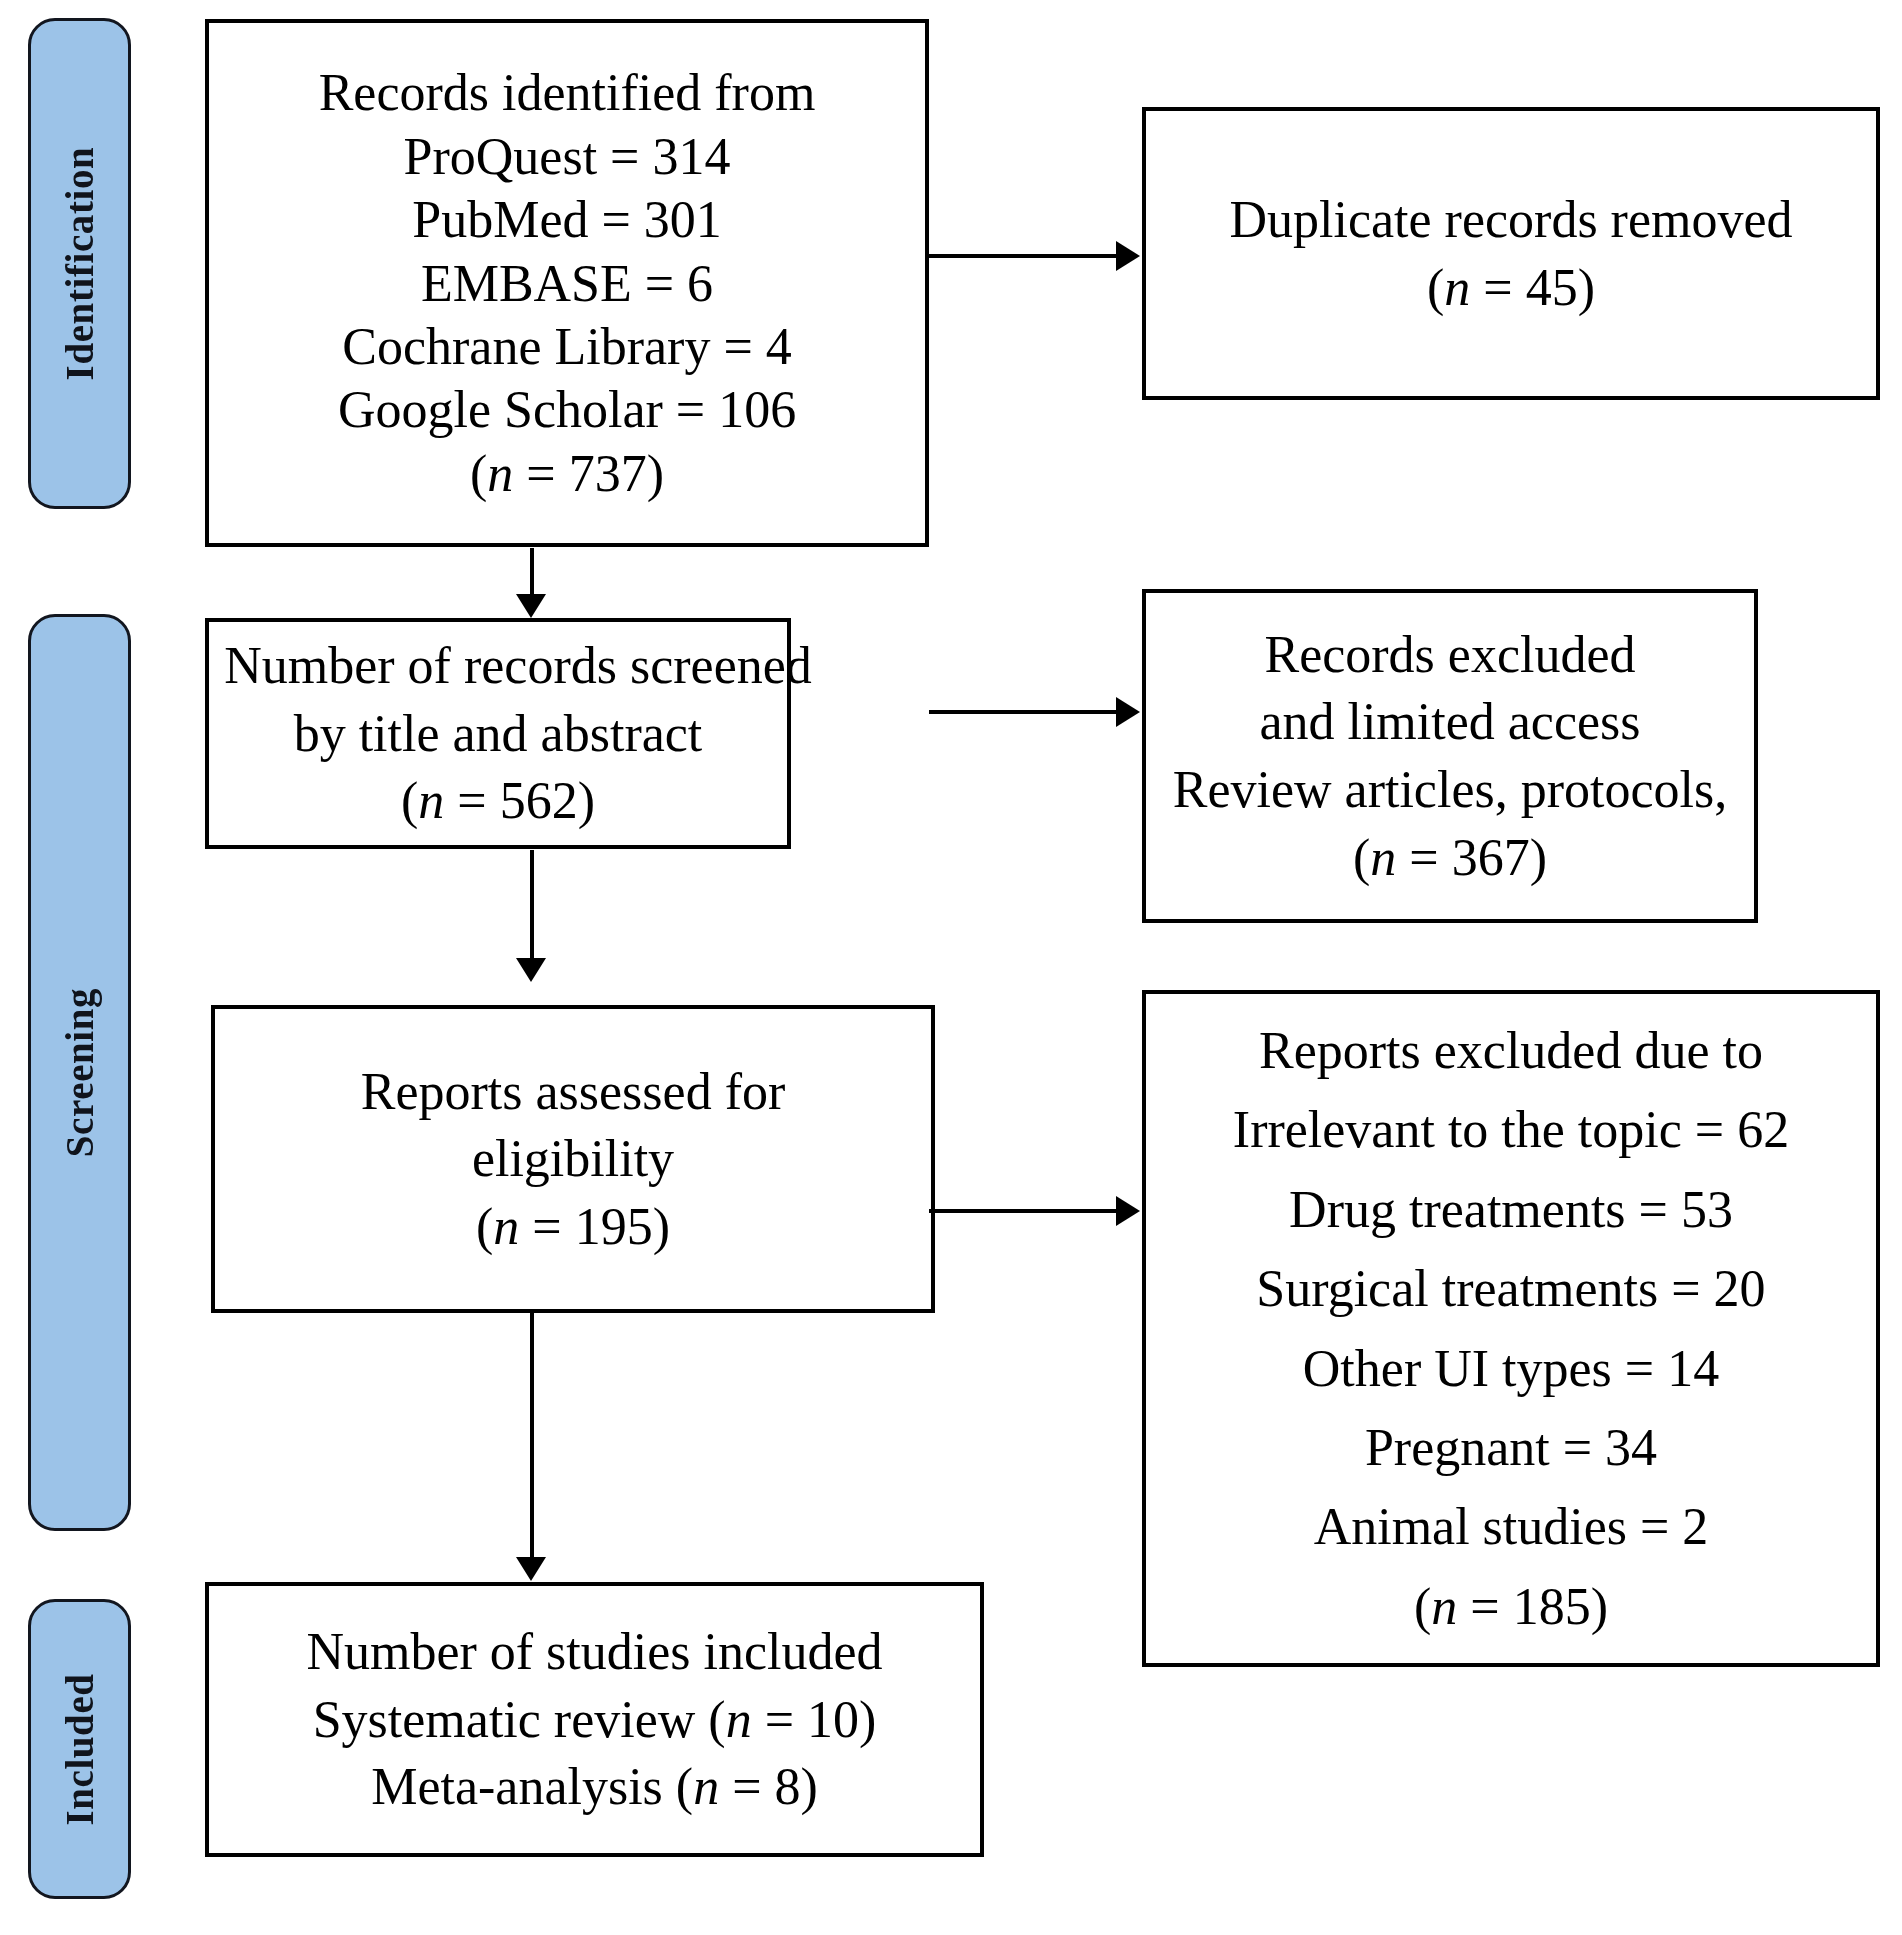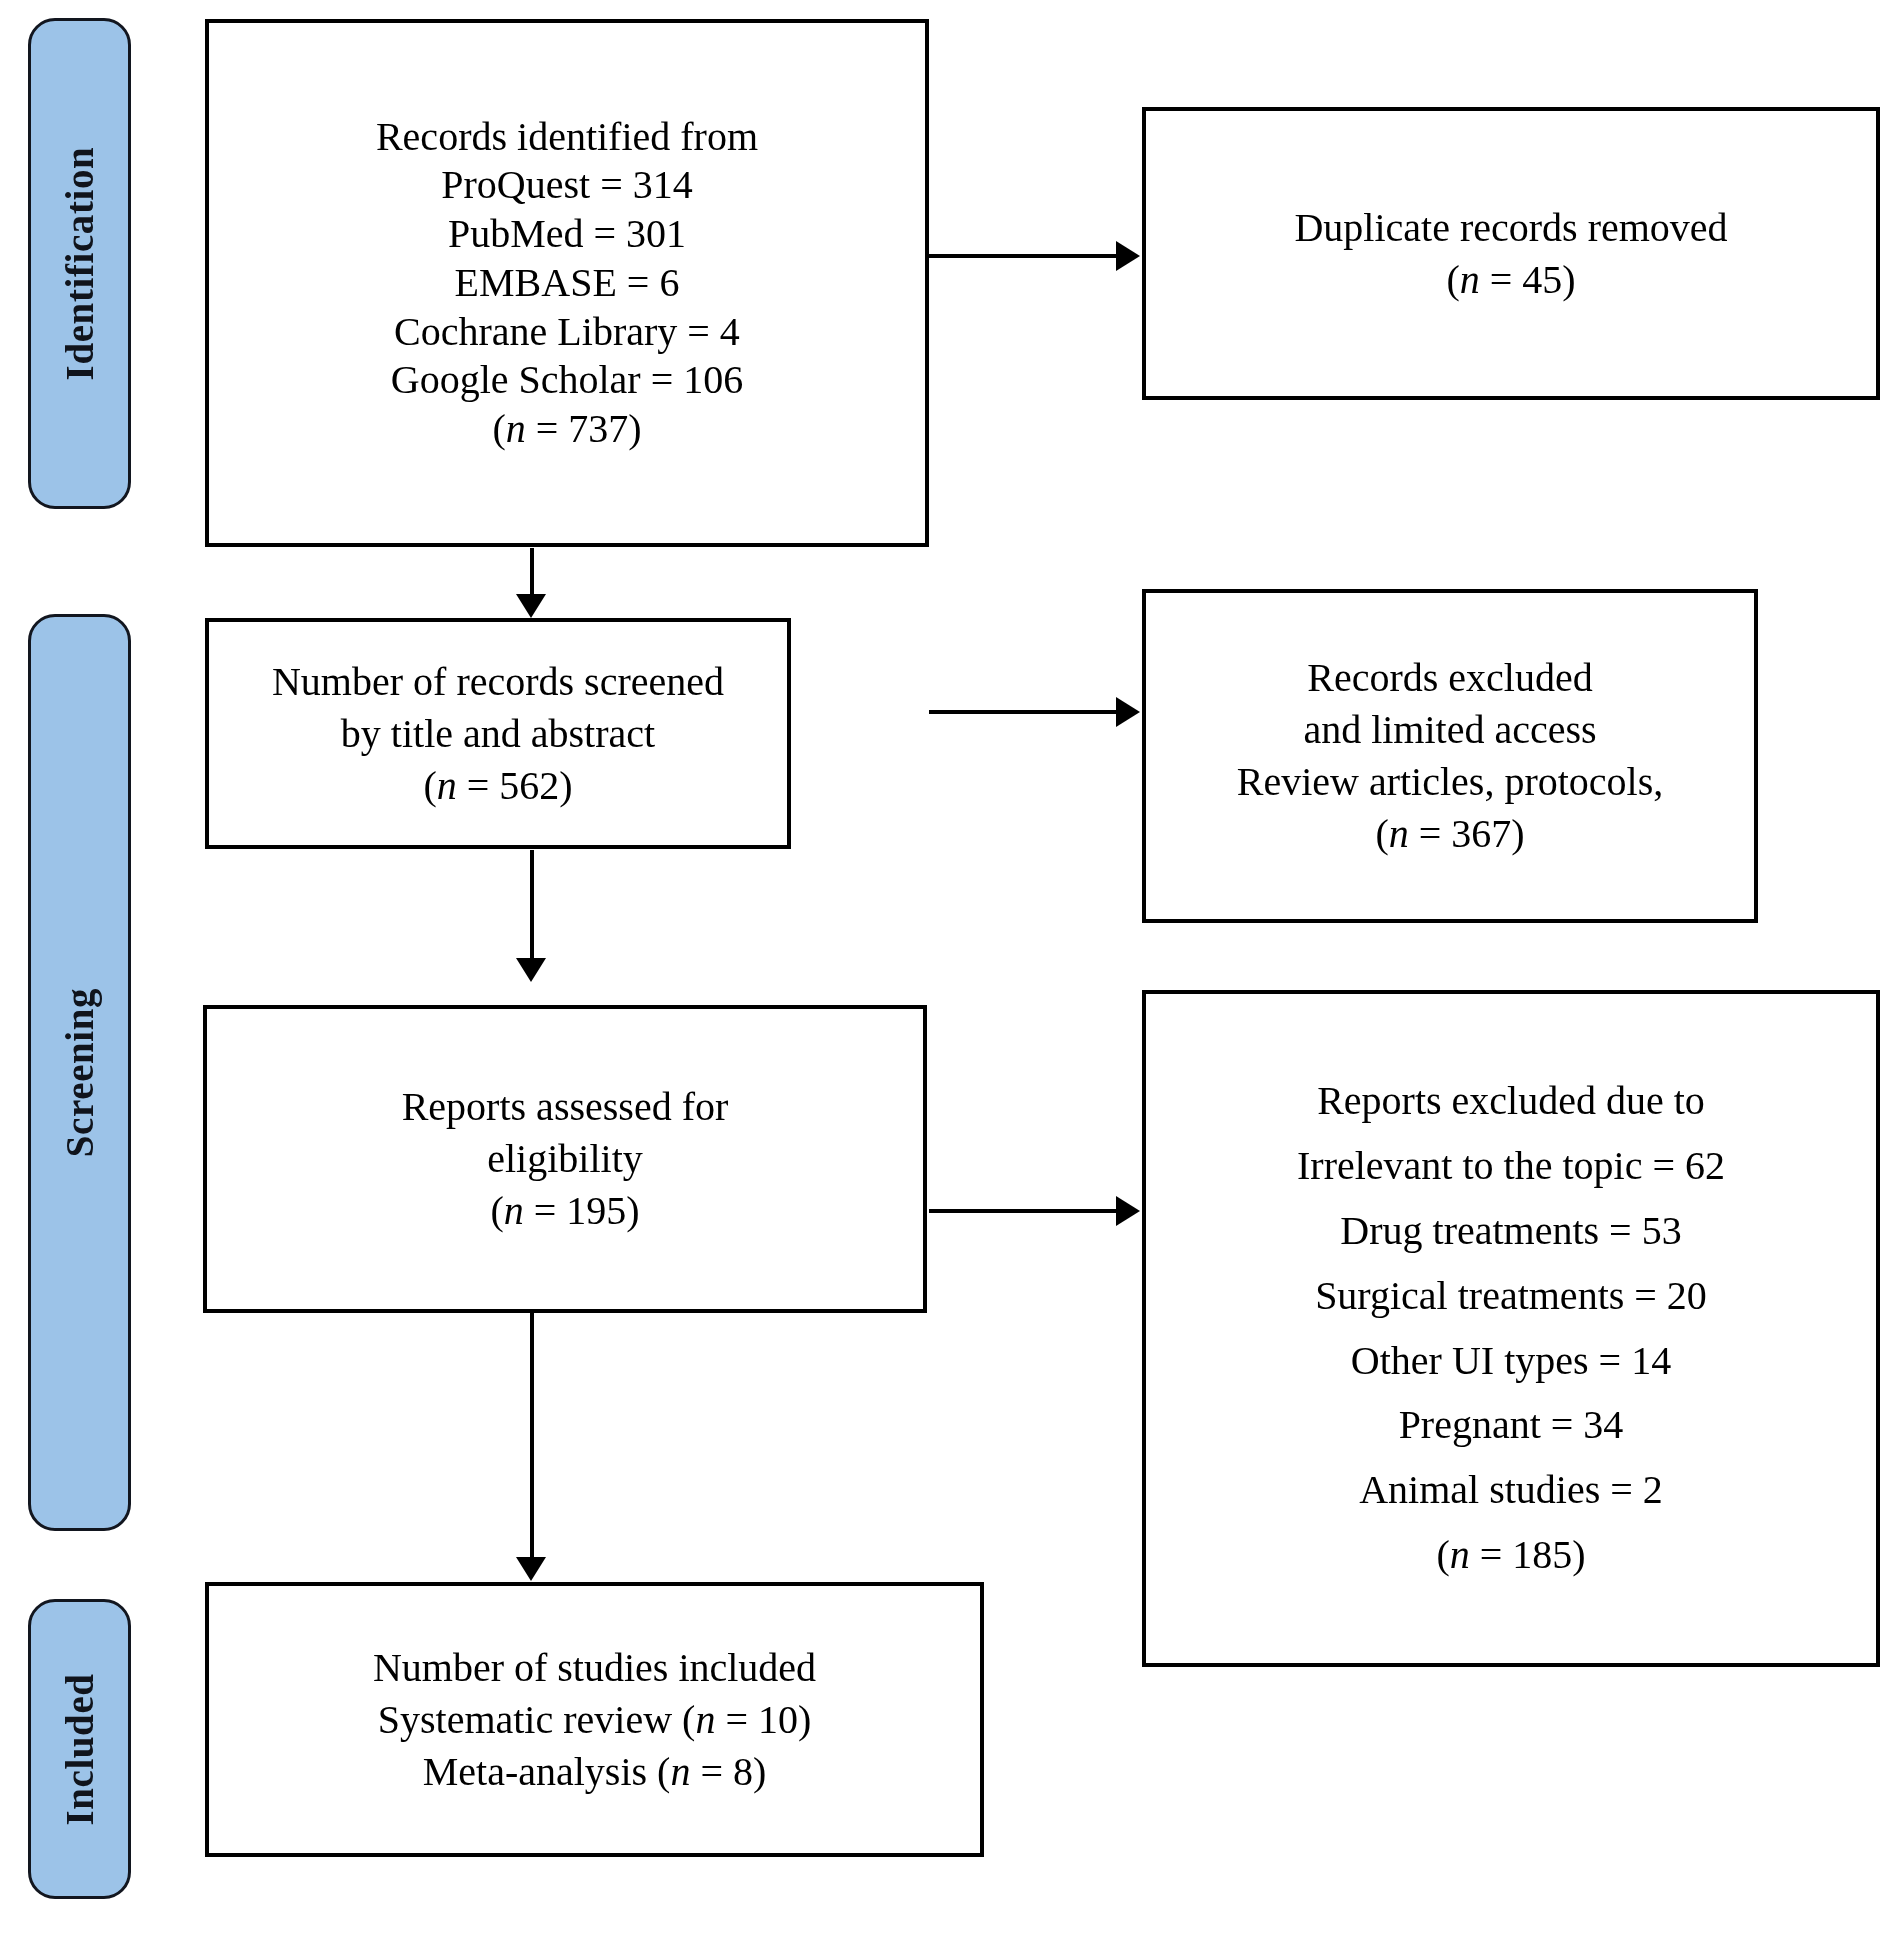--- a/index.html
+++ b/index.html
@@ -47,21 +47,21 @@
     display:flex;
     flex-direction:column;
     align-items:center;
     justify-content:center;
     padding:8.2px 15.2px;
   }
   .flow-box .line{
     display:block;
     width:100%;
     text-align:center;
-    font-size:40px;
+    font-size:52px;
     line-height:1.30;
     white-space:nowrap;
     color:#000000;
   }
   .flow-box.tight .line{line-height:1.22;}
   .flow-box .line em{font-style:italic;}
 
   
   .h-line{
     position:absolute;
@@ -126,21 +126,21 @@
     <span class="line">(<em>n</em> = 562)</span>
   </div>
 
   <div class="flow-box" style="left:1142px; top:589px; width:616px; height:334px;">
     <span class="line">Records excluded</span>
     <span class="line">and limited access</span>
     <span class="line">Review articles, protocols,</span>
     <span class="line">(<em>n</em> = 367)</span>
   </div>
 
-  <div class="flow-box" style="left:203px; top:1005px; width:724px; height:308px;">
+  <div class="flow-box" style="left:211px; top:1005px; width:724px; height:308px;">
     <span class="line">Reports assessed for</span>
     <span class="line">eligibility</span>
     <span class="line">(<em>n</em> = 195)</span>
   </div>
 
   <div class="flow-box tight" style="left:1142px; top:990px; width:738px; height:677px;gap:16px;">
     <span class="line">Reports excluded due to</span>
     <span class="line">Irrelevant to the topic = 62</span>
     <span class="line">Drug treatments = 53</span>
     <span class="line">Surgical treatments = 20</span>

